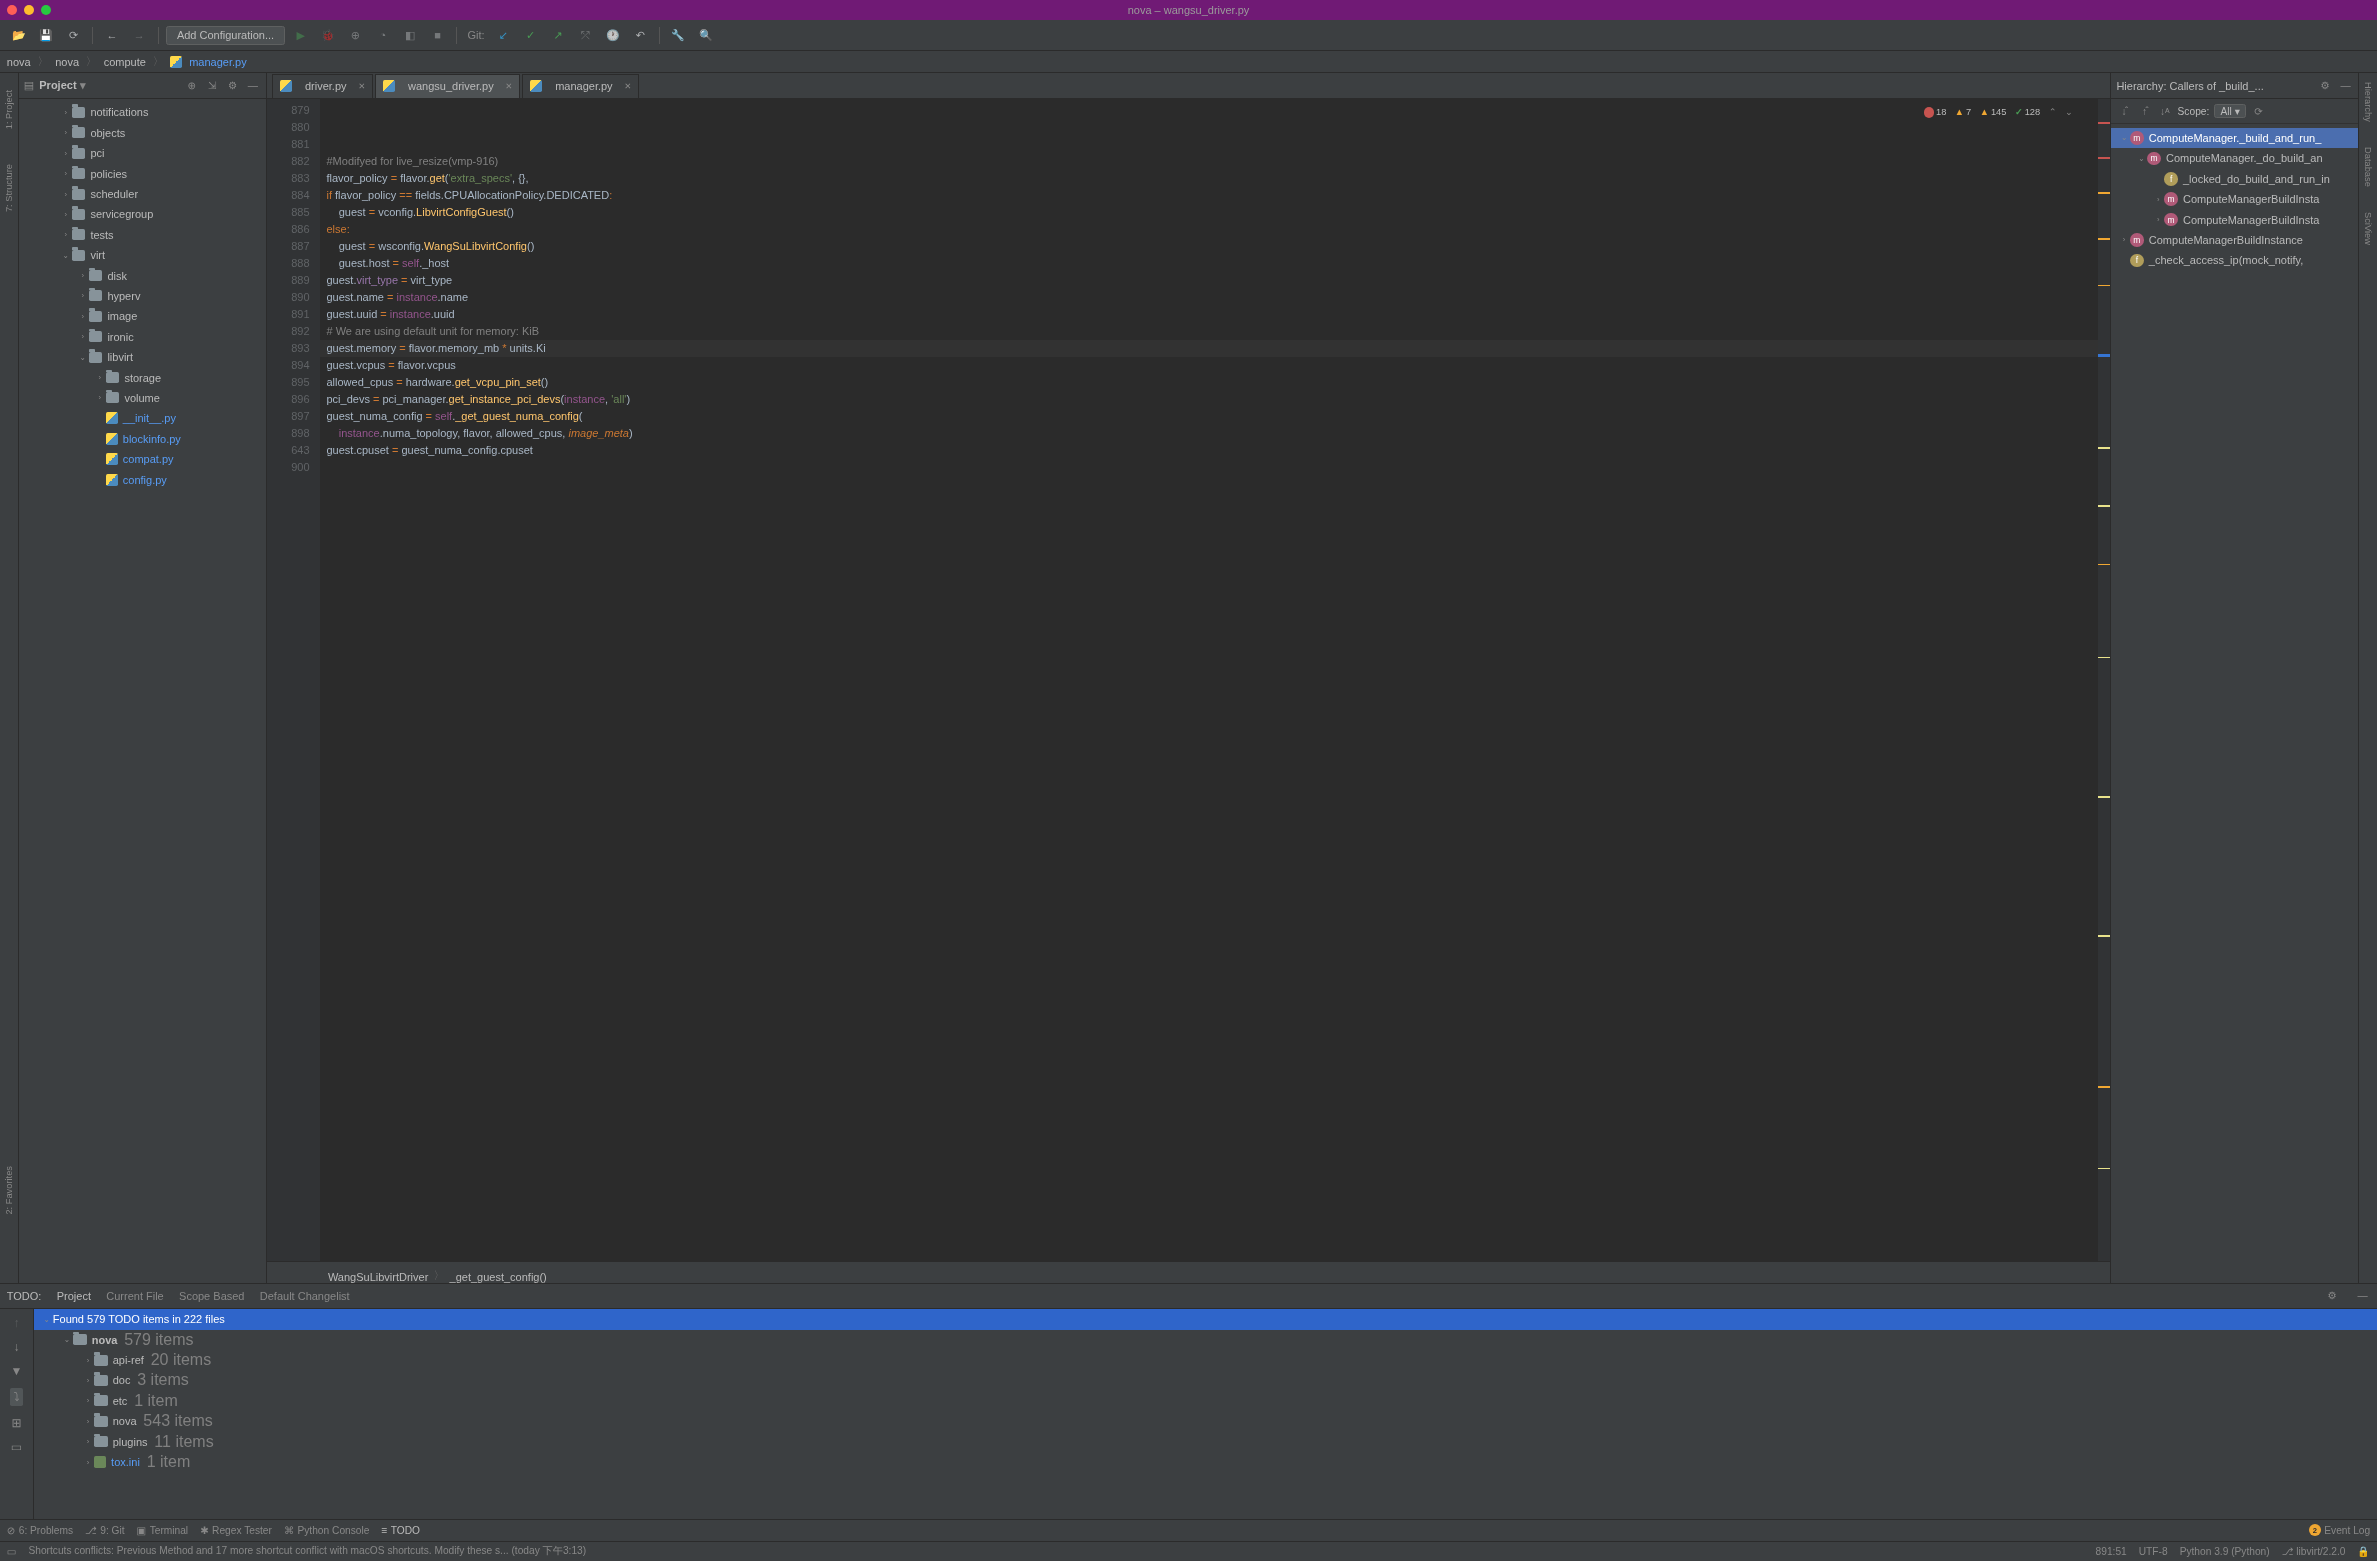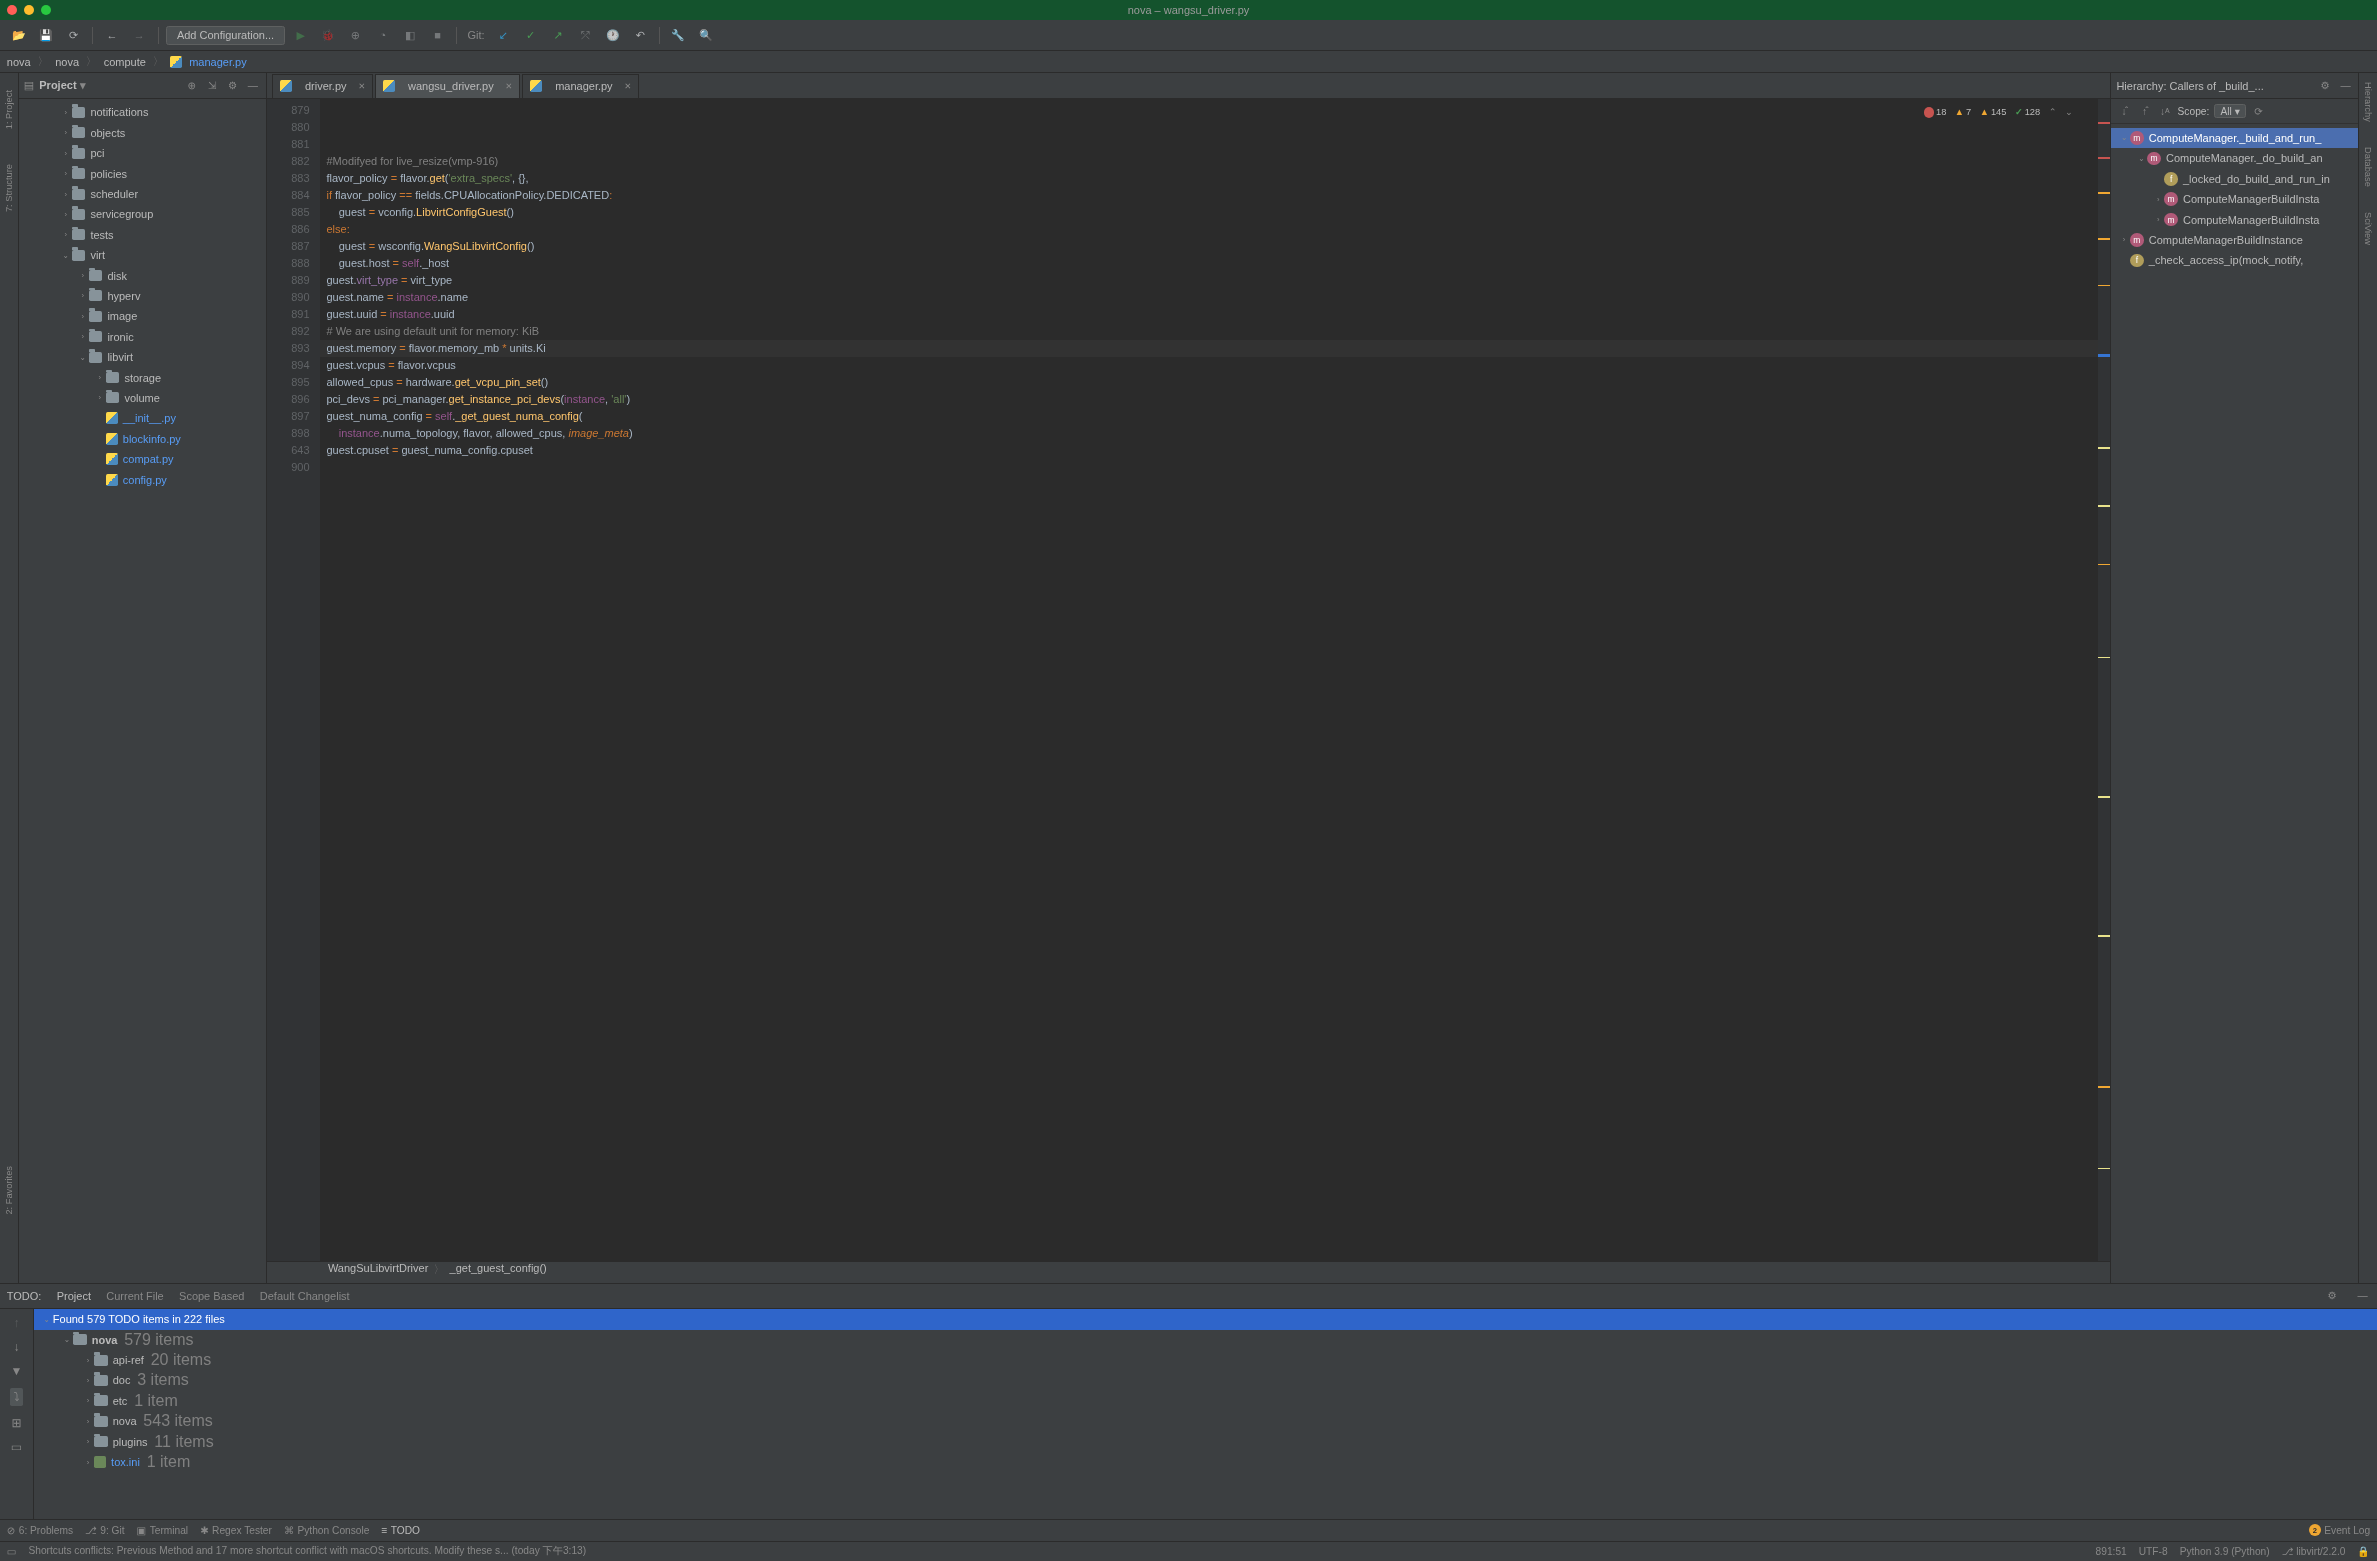--- a/index.html
+++ b/index.html
@@ -1,17 +1,17 @@
 <!DOCTYPE html>
 <html style="font-size:13.6px"><head>
 <meta charset="utf-8">
 <style>
 * { margin:0; padding:0; box-sizing:border-box; font-family:"Segoe UI",Arial,sans-serif; }
 body { background:#3c3f41; color:#bbb; font-size:11px; overflow:hidden; height:100vh; display:flex; flex-direction:column; }
-.titlebar { height:20.4px; background:#14532d; display:flex; align-items:center; padding:0 6.8px; position:relative; }
+.titlebar { height:20.4px; background:#701a75; display:flex; align-items:center; padding:0 6.8px; position:relative; }
 .traffic { display:flex; gap:6.8px; }
 .traffic span { width:10.2px; height:10.2px; border-radius:50%; }
 .tl-close{background:#ff5f57;} .tl-min{background:#febc2e;} .tl-max{background:#28c840;}
 .title-center { position:absolute; left:50%; transform:translateX(-50%); color:#9b9b9b; font-size:11px; }
 .toolbar { height:31px; background:#3c3f41; display:flex; align-items:center; padding:0 6.8px; gap:3.4px; border-bottom:0.8px solid #2b2b2b; }
 .icon-btn { width:24px; height:24px; display:inline-flex; align-items:center; justify-content:center; color:#afb1b3; cursor:pointer; border-radius:2.5px; }
 .divider-v { width:0.8px; height:17px; background:#555; margin:0 3.4px; }
 .config-btn { background:#4c5052; border:0.8px solid #5e6060; padding:2.5px 10.2px; color:#bbb; border-radius:2.5px; font-size:11px; }
 .toolbar-label { color:#888; margin:0 3.4px; }
 .nav-path { height:22px; background:#3c3f41; display:flex; align-items:center; padding:0 6.8px; gap:3.4px; border-bottom:0.8px solid #2b2b2b; }
@@ -53,21 +53,21 @@
 .code .str{color:#6a8759;}
 .code .self{color:#94558d;}
 .code .prop{color:#9876aa;}
 .code .param{color:#cc7832;font-style:italic;}
 .code .hl-line{background:#323232;display:block;margin-left:-6.8px;padding-left:6.8px;}
 .indicators{position:absolute;top:5.1px;right:25.5px;display:flex;gap:8.5px;font-size:9.3px;color:#bbb;z-index:5;}
 .ind{display:flex;align-items:center;gap:2px;}
 .ind .dot{width:10.2px;height:10.2px;border-radius:50%;display:inline-block;}
 .minimap{width:12px;background:#313335;position:relative;}
 .minimap .blk{position:absolute;width:100%;height:1.7px;}
-.crumb-bar { height:22px; background:#3c3f41; display:flex; align-items:flex-start; padding:0 10.2px; color:#bbb; font-size:11px; border-top:0.8px solid #2b2b2b;}
+.crumb-bar { height:22px; background:#3c3f41; display:flex; align-items:flex-end; padding:0 10.2px; color:#bbb; font-size:11px; border-top:0.8px solid #2b2b2b;}
 .crumb-bar .sep{color:#666;margin:0 5.1px;}
 
 .hierarchy-panel { width:248px; background:#3c3f41; border-left:0.8px solid #2b2b2b; display:flex; flex-direction:column; }
 .hierarchy-toolbar{height:25.5px;display:flex;align-items:center;padding:0 5.1px;gap:5.1px;border-bottom:0.8px solid #323232;}
 .scope-dd{background:#4c5052;border:0.8px solid #5e6060;padding:0.8px 5.1px;color:#bbb;border-radius:2.5px;font-size:10.2px;}
 .htree{flex:1;overflow:hidden;padding:3.4px 0;}
 .hrow{display:flex;align-items:center;height:20.4px;color:#bbb;cursor:pointer;white-space:nowrap;overflow:hidden;}
 .hrow.sel{background:#4b6eaf;color:#fff;}
 .m-badge{width:13.6px;height:13.6px;border-radius:50%;background:#b05a78;color:#fff;font-size:8.5px;display:inline-flex;align-items:center;justify-content:center;margin-right:5.1px;flex-shrink:0;}
 .f-badge{width:13.6px;height:13.6px;border-radius:50%;background:#b09d5a;color:#fff;font-size:8.5px;display:inline-flex;align-items:center;justify-content:center;margin-right:5.1px;flex-shrink:0;}

